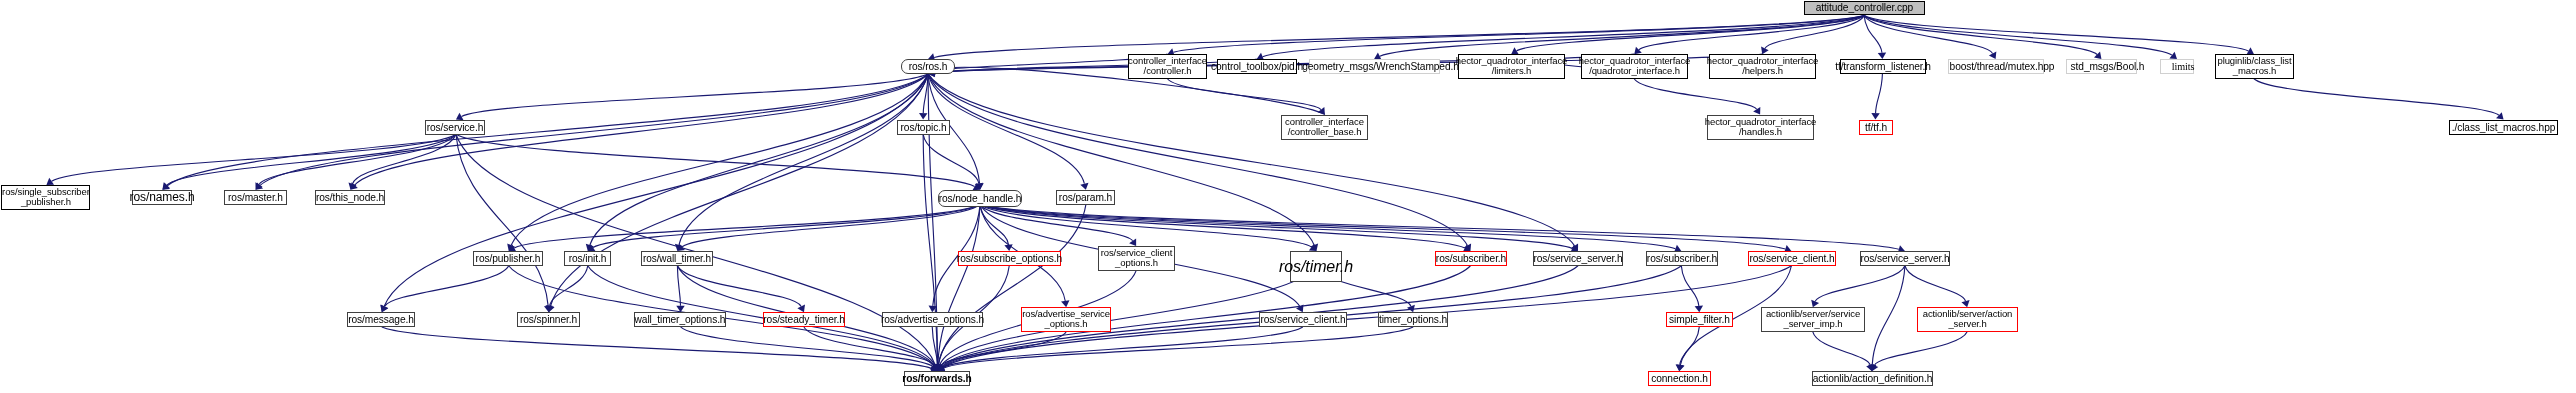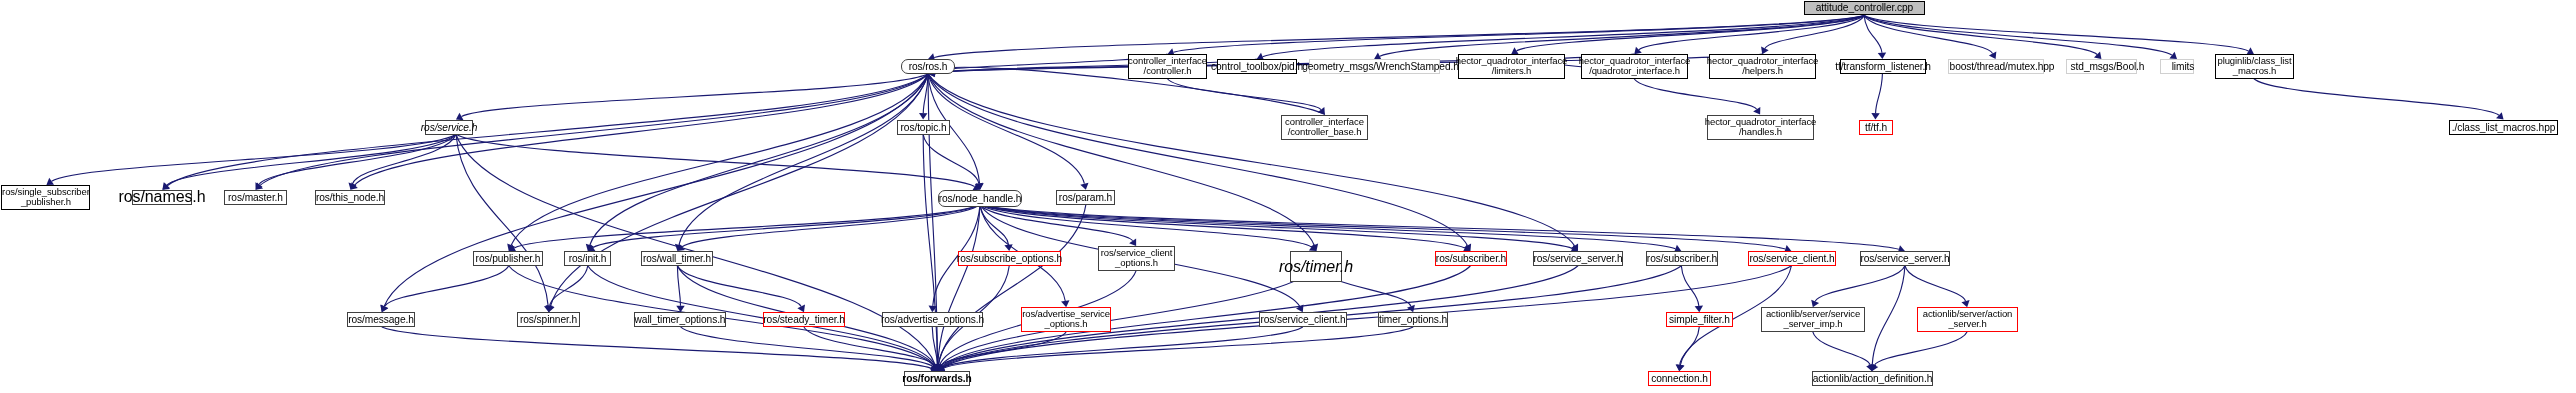--- a/index.html
+++ b/index.html
@@ -261,34 +261,34 @@
       <div class="node n-grey" style="left: 1309px; top: 59px; width: 131px; height: 14.8px; font-size: 10.2px;">geometry_msgs/WrenchStamped.h</div>
       <div class="node n-black" style="left: 1458px; top: 54px; width: 107px; height: 24.6px; font-size: 9.5px;">hector_quadrotor_interface
 /limiters.h</div>
       <div class="node n-black" style="left: 1581px; top: 54px; width: 107px; height: 24.6px; font-size: 9.5px;">hector_quadrotor_interface
 /quadrotor_interface.h</div>
       <div class="node n-black" style="left: 1709px; top: 54px; width: 107px; height: 24.6px; font-size: 9.5px;">hector_quadrotor_interface
 /helpers.h</div>
       <div class="node n-black" style="left: 1840px; top: 59px; width: 86px; height: 14.8px; font-size: 10.2px;">tf/transform_listener.h</div>
       <div class="node n-grey" style="left: 1948px; top: 59px; width: 96px; height: 14.8px; font-size: 10.2px;">boost/thread/mutex.hpp</div>
       <div class="node n-grey" style="left: 2066px; top: 59px; width: 71px; height: 14.8px; font-size: 10.2px;">std_msgs/Bool.h</div>
-      <div class="node n-grey" style="left: 2160px; top: 59px; width: 34px; height: 14.8px; font-size: 10.2px;">limits</div>
+      <div class="node n-grey" style="left: 2160px; top: 59px; width: 34px; height: 14.8px; font-size: 10.2px; font-family: Liberation Serif, serif;">limits</div>
       <div class="node n-black" style="left: 2215px; top: 54px; width: 79px; height: 24.6px; font-size: 9.5px;">pluginlib/class_list
 _macros.h</div>
-      <div class="node n-dark" style="left: 425px; top: 120px; width: 48px; height: 14.8px; font-size: 10.2px; font-style: italic;">ros/service.h</div>
+      <div class="node n-dark" style="left: 425px; top: 120px; width: 60px; height: 14.8px; font-size: 10.2px;">ros/service.h</div>
       <div class="node n-dark" style="left: 897px; top: 120px; width: 53px; height: 14.8px; font-size: 10.2px;">ros/topic.h</div>
       <div class="node n-dark" style="left: 1281px; top: 115px; width: 87px; height: 24.6px; font-size: 9.5px;">controller_interface
 /controller_base.h</div>
       <div class="node n-dark" style="left: 1707px; top: 115px; width: 107px; height: 24.6px; font-size: 9.5px;">hector_quadrotor_interface
 /handles.h</div>
       <div class="node n-red" style="left: 1859px; top: 120px; width: 34px; height: 14.8px; font-size: 10.2px;">tf/tf.h</div>
       <div class="node n-black" style="left: 2449px; top: 120px; width: 109px; height: 14.8px; font-size: 10.2px;">./class_list_macros.hpp</div>
       <div class="node n-black" style="left: 1.4px; top: 185px; width: 89px; height: 24.6px; font-size: 9.5px;">ros/single_subscriber
 _publisher.h</div>
-      <div class="node n-dark" style="left: 132px; top: 190px; width: 60px; height: 14.8px; font-size: 16px; text-align: right;">ros/names.h</div>
+      <div class="node n-dark" style="left: 132px; top: 190px; width: 60px; height: 14.8px; font-size: 12px; text-align: right;">ros/names.h</div>
       <div class="node n-dark" style="left: 224px; top: 190px; width: 63px; height: 14.8px; font-size: 10.2px;">ros/master.h</div>
       <div class="node n-dark" style="left: 315px; top: 190px; width: 70px; height: 14.8px; font-size: 10.2px;">ros/this_node.h</div>
       <div class="node n-dark" style="left: 938px; top: 190px; width: 84px; height: 17px; font-size: 10.2px; border-radius: 7px;">ros/node_handle.h</div>
       <div class="node n-dark" style="left: 1056px; top: 190px; width: 59px; height: 14.8px; font-size: 10.2px;">ros/param.h</div>
       <div class="node n-dark" style="left: 473px; top: 251px; width: 70px; height: 14.8px; font-size: 10.2px;">ros/publisher.h</div>
       <div class="node n-dark" style="left: 564px; top: 251px; width: 47px; height: 14.8px; font-size: 10.2px;">ros/init.h</div>
       <div class="node n-dark" style="left: 641px; top: 251px; width: 72px; height: 14.8px; font-size: 10px;">ros/wall_timer.h</div>
       <div class="node n-red" style="left: 958px; top: 251px; width: 103px; height: 14.8px; font-size: 10.2px;">ros/subscribe_options.h</div>
       <div class="node n-dark" style="left: 1098px; top: 246px; width: 77px; height: 24.6px; font-size: 9.5px;">ros/service_client
 _options.h</div>

